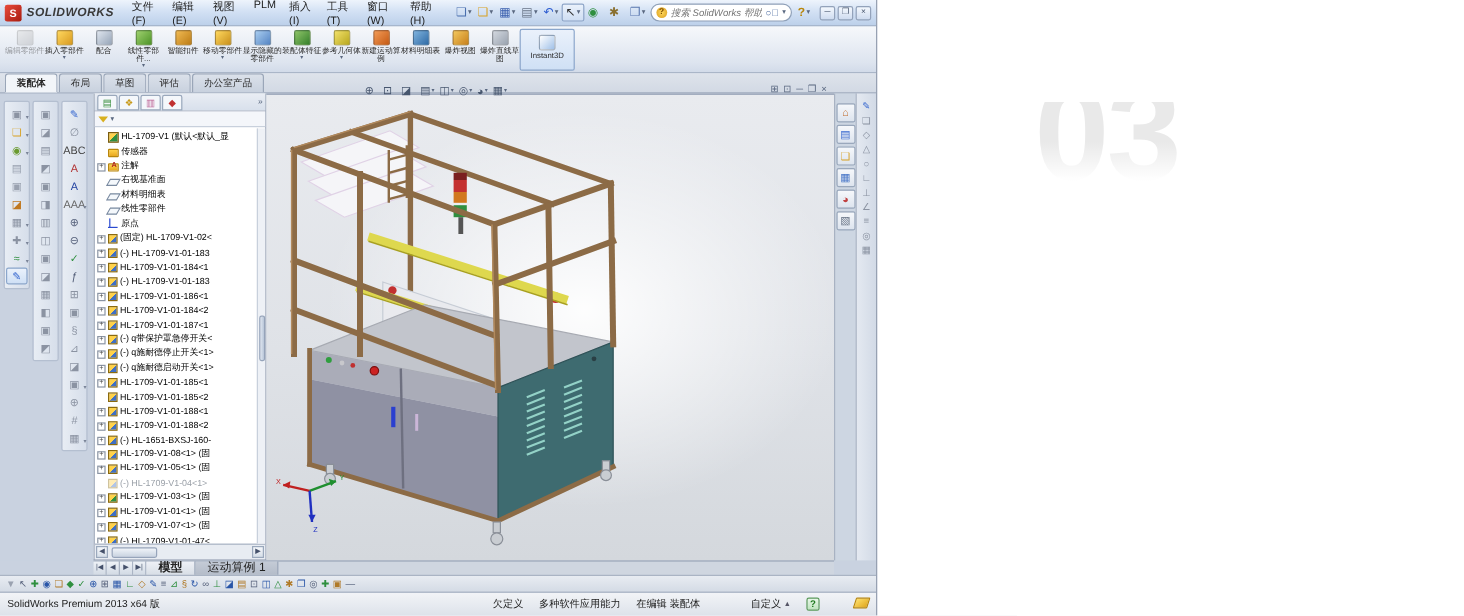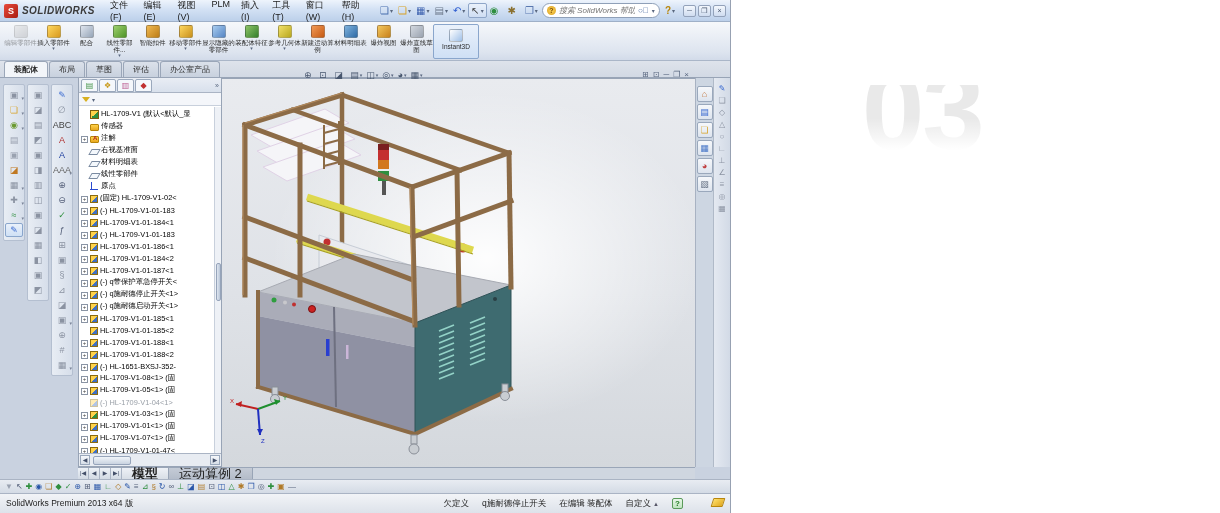--- a/index.html
+++ b/index.html
@@ -111,33 +111,33 @@
   .tp{width:16px;height:16px;border:1px solid #9aa8bc;border-radius:2px;background:linear-gradient(#f6f8fb,#dde4ee);
     font-size:9px;display:flex;align-items:center;justify-content:center;}
   .righttools{width:17px;flex:none;padding-top:6px;display:flex;flex-direction:column;gap:3px;align-items:center;background:linear-gradient(90deg,#e4e9f1,#d2dae6);border-left:1px solid #b0bac8;}
   .rt{font-size:8px;color:#8b93a2;line-height:9px;}
   .rt:first-child{color:#3a6ad0;}
 
   
   .docbar{position:absolute;left:78px;top:467px;width:617px;height:12px;background:#cfd6e0;border-top:1px solid #9aa6b8;
     display:flex;align-items:stretch;}
   .dnav{width:11px;font-size:6px;line-height:11px;text-align:center;color:#44506a;background:linear-gradient(#eef2f7,#d2dae4);border-right:1px solid #aab4c4;}
-  .dtab{font-size:13px;padding:0 10px;line-height:11px;color:#222;background:linear-gradient(#c4cbd6,#b4bcc9);border-right:1px solid #98a4b6;}
+  .dtab{font-size:10px;padding:0 10px;line-height:11px;color:#222;background:linear-gradient(#c4cbd6,#b4bcc9);border-right:1px solid #98a4b6;}
   .dtab.active{background:linear-gradient(#eef1f6,#d8dee6);font-weight:bold;}
 
   
   .bottombar{position:absolute;left:0;top:479px;right:0;height:14px;background:linear-gradient(#e8ecf2,#d4dbe5);
     border-top:1px solid #aab4c4;display:flex;align-items:center;padding-left:5px;gap:3px;}
   .bi{font-size:8px;line-height:12px;}
 
   
   .statusbar{position:absolute;left:0;top:493px;right:0;height:20px;background:linear-gradient(#f2f4f7,#dde2ea);
     border-top:1px solid #aab4c4;display:flex;align-items:center;font-size:8.5px;color:#222;padding:0 6px;}
   .stright{margin-left:auto;display:flex;align-items:flex-start;gap:13px;}
-  .custom{display:flex;align-items:center;gap:2px;}
+  .custom{display:flex;align-items:center;gap:2px;margin-left:29px;}
   .custom .up{font-size:6px;color:#556;}
   .helpbox{width:11px;height:11px;background:linear-gradient(#e8f6e8,#bfe4bf);border:1px solid #5a9a5a;color:#1f7a1f;
     font-size:8px;font-weight:bold;text-align:center;line-height:10px;border-radius:2px;}
   .tag{width:12px;height:9px;background:linear-gradient(135deg,#ffe06a,#e0a820);border:1px solid #b8860b;transform:skewX(-18deg);border-radius:1px;margin-left:16px;}
 
   
   #panel{position:absolute;left:732px;top:0;width:488px;height:513px;background:#fff;}
   .bignum-wrap{position:absolute;left:130px;top:85px;height:69px;width:220px;overflow:hidden;}
   .bignum{font-size:112px;font-weight:bold;color:#e9e9e9;line-height:1;letter-spacing:-2px;display:block;margin-top:-30px;}
   .numfade{position:absolute;left:125px;top:118px;width:230px;height:38px;
@@ -598,21 +598,21 @@
           <span class="tlabel">HL-1709-V1-01-188&lt;1</span>
         </div>
           <div class="trow">
           <span class="exp">+</span>
           <span class="tico assembly"></span>
           <span class="tlabel">HL-1709-V1-01-188&lt;2</span>
         </div>
           <div class="trow">
           <span class="exp">+</span>
           <span class="tico assembly"></span>
-          <span class="tlabel">(-) HL-1651-BXSJ-352-</span>
+          <span class="tlabel">(-) HL-1651-BXSJ-160-</span>
         </div>
           <div class="trow">
           <span class="exp">+</span>
           <span class="tico assembly"></span>
           <span class="tlabel">HL-1709-V1-08&lt;1&gt; (固</span>
         </div>
           <div class="trow">
           <span class="exp">+</span>
           <span class="tico assembly"></span>
           <span class="tlabel">HL-1709-V1-05&lt;1&gt; (固</span>
@@ -867,21 +867,21 @@
         <span class="rt">▦</span>
       </div>
   </div>
 
   <div class="docbar">
     <span class="dnav">|◀</span>
       <span class="dnav">◀</span>
       <span class="dnav">▶</span>
       <span class="dnav">▶|</span>
     <span class="dtab active">模型</span>
-    <span class="dtab">运动算例 2</span>
+    <span class="dtab">运动算例 1</span>
   </div>
 
   <div class="bottombar">
 
   <span class="bi" style="color: rgb(154, 162, 176);">▼</span>
       <span class="bi" style="color: rgb(85, 96, 122);">↖</span>
       <span class="bi" style="color: rgb(47, 143, 63);">✚</span>
       <span class="bi" style="color: rgb(42, 86, 168);">◉</span>
       <span class="bi" style="color: rgb(176, 122, 40);">❏</span>
       <span class="bi" style="color: rgb(47, 143, 63);">◆</span>
@@ -908,21 +908,21 @@
       <span class="bi" style="color: rgb(85, 96, 122);">◎</span>
       <span class="bi" style="color: rgb(47, 143, 63);">✚</span>
       <span class="bi" style="color: rgb(176, 122, 40);">▣</span>
       <span class="bi" style="color: rgb(85, 96, 122);">—</span>
     </div>
 
   <div class="statusbar">
     <span>SolidWorks Premium 2013 x64 版</span>
     <div class="stright">
       <span>欠定义</span>
-      <span>q施耐德停止开关</span>
+      <span>多种软件应用能力</span>
       <span>在编辑 装配体</span>
       <span class="custom">
         <span>自定义</span>
           <span class="up">▲</span>
       </span>
       <span class="helpbox">?</span>
       <span class="tag"></span>
     </div>
   </div>
 </div>

